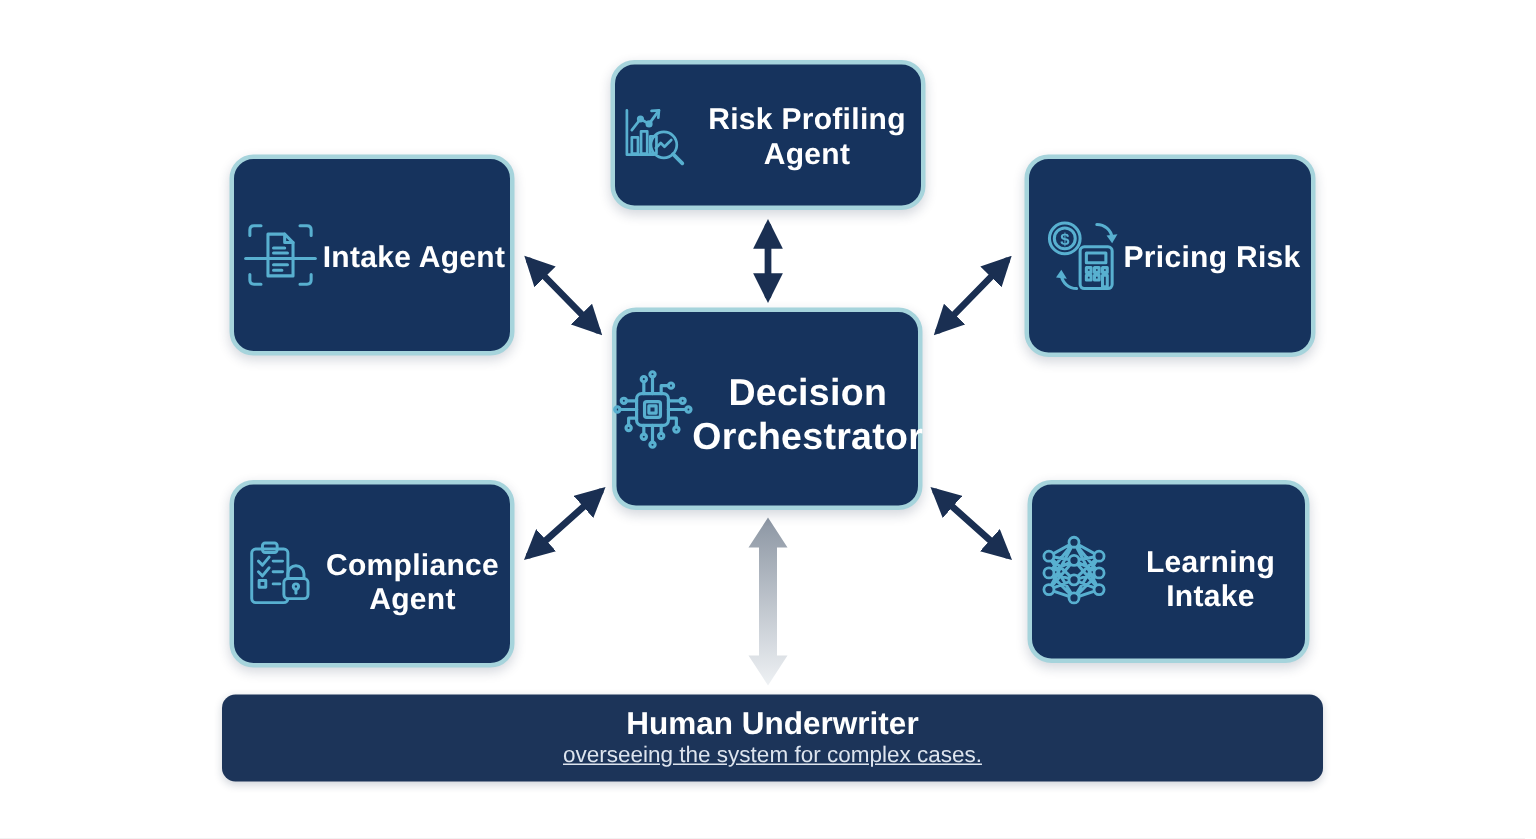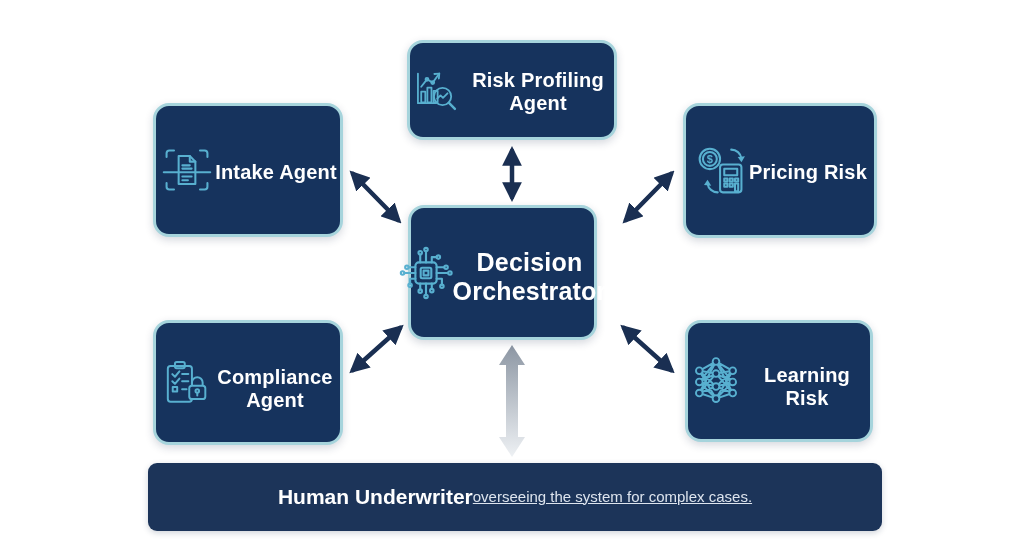--- a/index.html
+++ b/index.html
@@ -28,31 +28,31 @@
   }
   .node .icon{flex:0 0 auto;stroke:var(--icon-stroke);fill:none;stroke-width:2.2;
     stroke-linecap:round;stroke-linejoin:round;}
   .node .label{
     font-weight:700;color:var(--label-text);font-size:20px;text-align:center;
     line-height:1.15;margin-top:4px;letter-spacing:.2px;
   }
   .node.wrap .label{max-width:130px;margin-top:12px;}
   .node.orchestrator .label{font-size:25px;max-width:185px;margin-top:8px;}
   .bar{
-    position:absolute;box-sizing:border-box;left:148px;top:463px;width:734px;height:68px;
+    position:absolute;box-sizing:border-box;left:148px;top:463px;width:734px;height:58px;
     background:var(--bar-fill);border-radius:9px;
-    display:flex;flex-direction:row;align-items:center;justify-content:center;
+    display:flex;flex-direction:column;align-items:center;justify-content:center;
     box-shadow:0 2px 6px rgba(20,40,70,.2);
   }
   .bar-title{font-weight:700;color:var(--label-text);font-size:21px;line-height:1.2;}
   .bar-subtitle{font-weight:400;color:var(--bar-subtitle-text);font-size:15px;line-height:1.25;text-decoration:underline;}
   .pos-risk{left:407px;top:40px;width:210px;height:100px;}
   .pos-intake{left:153px;top:103px;width:190px;height:134px;}
   .pos-pricing{left:683px;top:103px;width:194px;height:135px;}
-  .pos-orch{left:408px;top:205px;width:189px;height:135px;}
+  .pos-orch{left:408px;top:205px;width:207px;height:135px;}
   .pos-compliance{left:153px;top:320px;width:190px;height:125px;}
   .pos-learning{left:685px;top:320px;width:188px;height:122px;}
   .nn-node{fill:var(--box-fill);}
   .lock-body{fill:var(--box-fill);}
   .icon text{stroke:none;fill:var(--icon-stroke);font-family:"Liberation Sans",sans-serif;font-weight:700;}
 </style>
 </head>
 <body>
 
 <div class="canvas">
@@ -197,21 +197,21 @@
         <circle class="nn-node" cx="12" cy="41" r="3.6"></circle>
         <circle class="nn-node" cx="30" cy="7" r="3.6"></circle>
         <circle class="nn-node" cx="30" cy="20" r="3.6"></circle>
         <circle class="nn-node" cx="30" cy="34" r="3.6"></circle>
         <circle class="nn-node" cx="30" cy="47" r="3.6"></circle>
         <circle class="nn-node" cx="48" cy="17" r="3.6"></circle>
         <circle class="nn-node" cx="48" cy="29" r="3.6"></circle>
         <circle class="nn-node" cx="48" cy="41" r="3.6"></circle>
       </g>
     </svg>
-    <div class="label">Learning Risk</div>
+    <div class="label">Learning Intake</div>
   </div>
 
   <div class="bar">
     <div class="bar-title">Human Underwriter</div>
     <div class="bar-subtitle">overseeing the system for complex cases.</div>
   </div>
 
 </div>
 
 </body></html>

